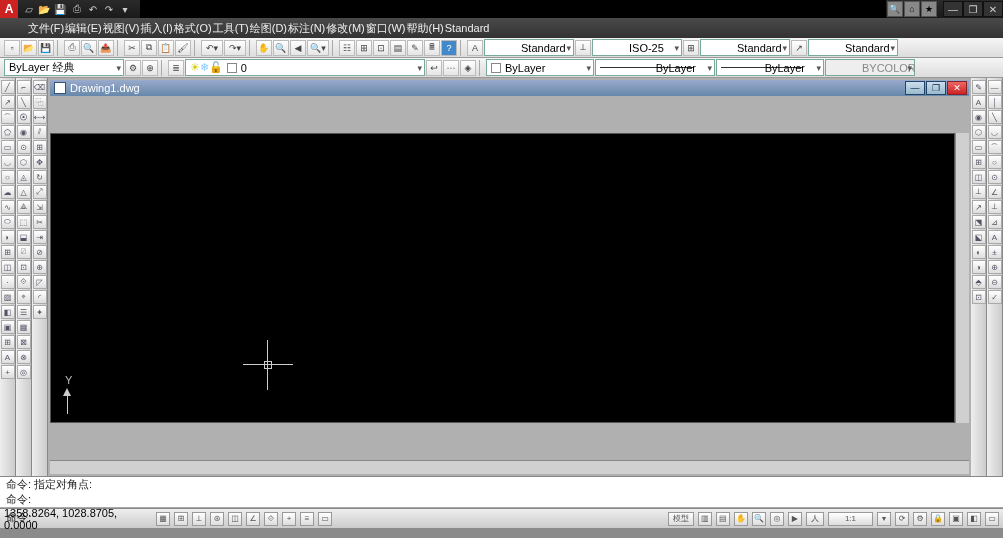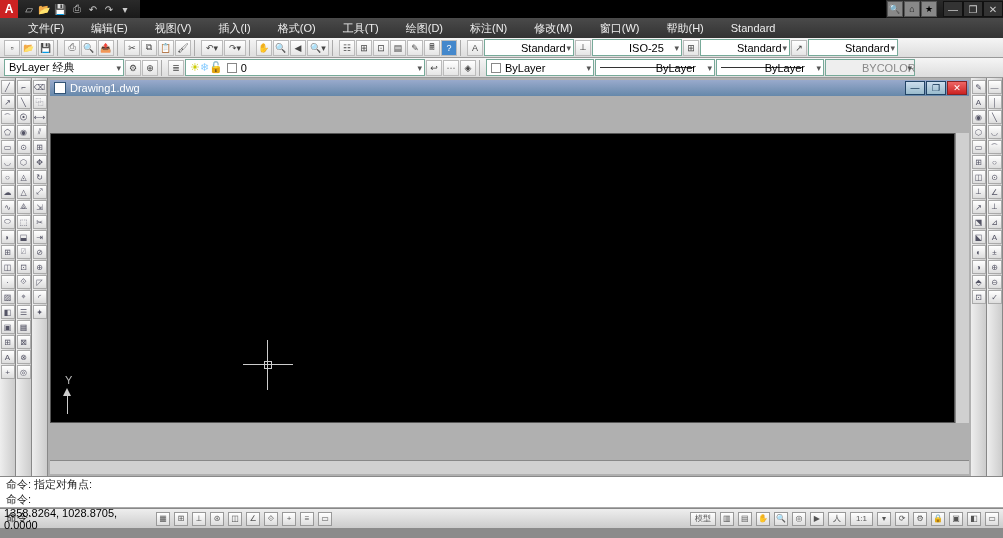--- a/index.html
+++ b/index.html
@@ -10,21 +10,21 @@
 .titlebar .logo { width: 18px; height: 18px; background: #c22; display: flex; align-items: center; justify-content: center; color: #fff; font-weight: bold; font-size: 12px; }
 .titlebar .qat { display: flex; gap: 2px; padding-left: 4px; }
 .titlebar .qat span { width: 14px; height: 14px; display: flex; align-items: center; justify-content: center; color: #ccc; font-size: 10px; }
 .titlebar .spacer { flex: 1; background: #000; margin-left: 8px; height: 100%; }
 .titlebar .search { display: flex; }
 .titlebar .search span { width: 16px; height: 16px; background: #888; border: 1px solid #555; margin-left: 1px; display: flex; align-items: center; justify-content: center; font-size: 9px; }
 .titlebar .winbtns { display: flex; margin-left: 6px; }
 .titlebar .winbtns span { width: 20px; height: 16px; background: #333; border: 1px solid #111; display: flex; align-items: center; justify-content: center; color: #ccc; font-size: 10px; }
 
 
-.menubar { height: 20px; background: linear-gradient(#4a4a4a, #333); display: flex; align-items: center; padding-left: 28px; color: #eee; gap: 27px; }
+.menubar { height: 20px; background: linear-gradient(#4a4a4a, #333); display: flex; align-items: center; padding-left: 28px; color: #eee; gap: 1px; }
 .menubar span { cursor: default; }
 
 
 .toolrow { height: 20px; background: linear-gradient(#f5f5f5, #ddd); border-bottom: 1px solid #999; display: flex; align-items: center; padding: 0 4px; gap: 1px; }
 .tbtn { width: 16px; height: 16px; border: 1px solid #bbb; background: linear-gradient(#fff,#e5e5e5); display: flex; align-items: center; justify-content: center; font-size: 9px; color: #444; }
 .tbtn.drop { width: 22px; }
 .tsep { width: 4px; height: 16px; border-left: 1px solid #aaa; margin: 0 2px; }
 .combo { height: 17px; border: 1px solid #7a9; background: #fff; display: flex; align-items: center; padding: 0 4px; font-size: 11px; position: relative; }
 .combo::after { content: "▾"; position: absolute; right: 2px; font-size: 9px; color: #555; }
 .combo.w90 { width: 90px; padding-left: 36px; }
@@ -333,21 +333,21 @@
   <div class="sbtn">▭</div>
   <div class="flex"></div>
   <div class="sbtn" style="width:auto;padding:0 4px">模型</div>
   <div class="sbtn">▥</div>
   <div class="sbtn">▤</div>
   <div class="sbtn">✋</div>
   <div class="sbtn">🔍</div>
   <div class="sbtn">◎</div>
   <div class="sbtn">▶</div>
   <div class="sbtn" style="width:auto;padding:0 4px">人</div>
-  <div class="sbtn" style="width:auto;padding:0 5px">1:1</div>
+  <div class="sbtn" style="width:auto;padding:0 16px">1:1</div>
   <div class="sbtn">▾</div>
   <div class="sbtn">⟳</div>
   <div class="sbtn">⚙</div>
   <div class="sbtn">🔒</div>
   <div class="sbtn">▣</div>
   <div class="sbtn">◧</div>
   <div class="sbtn">▭</div>
 </div>
 
 </body></html>

